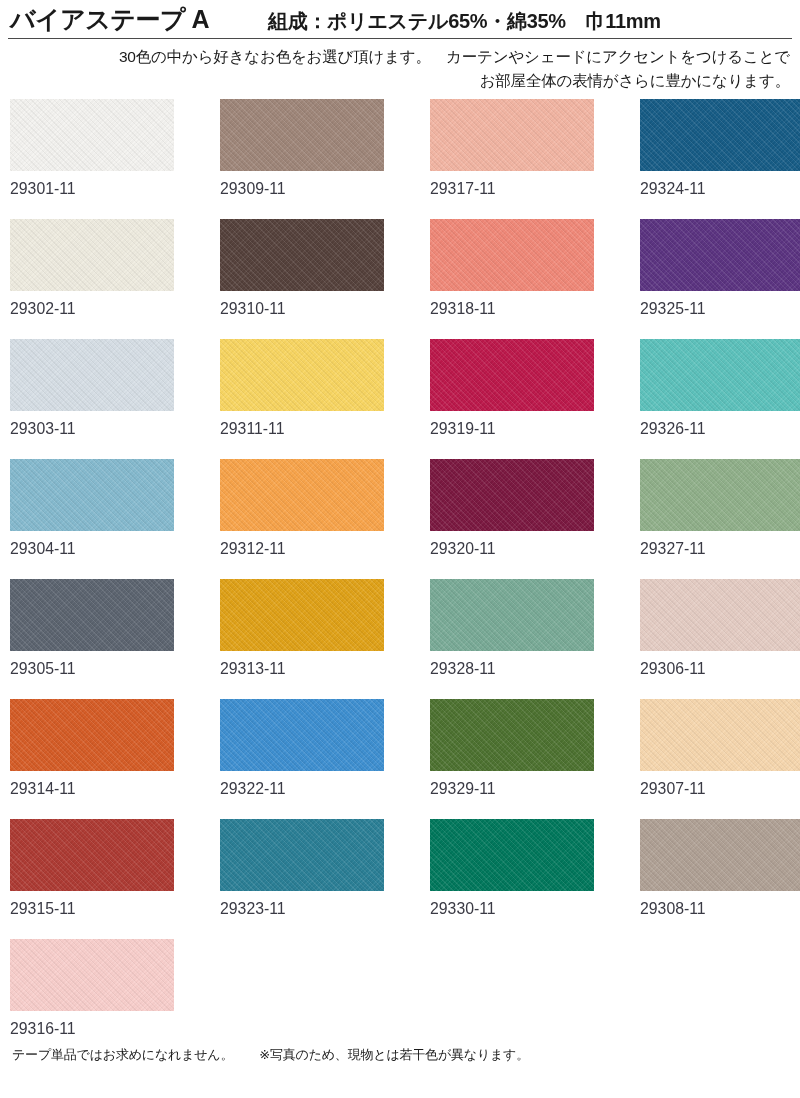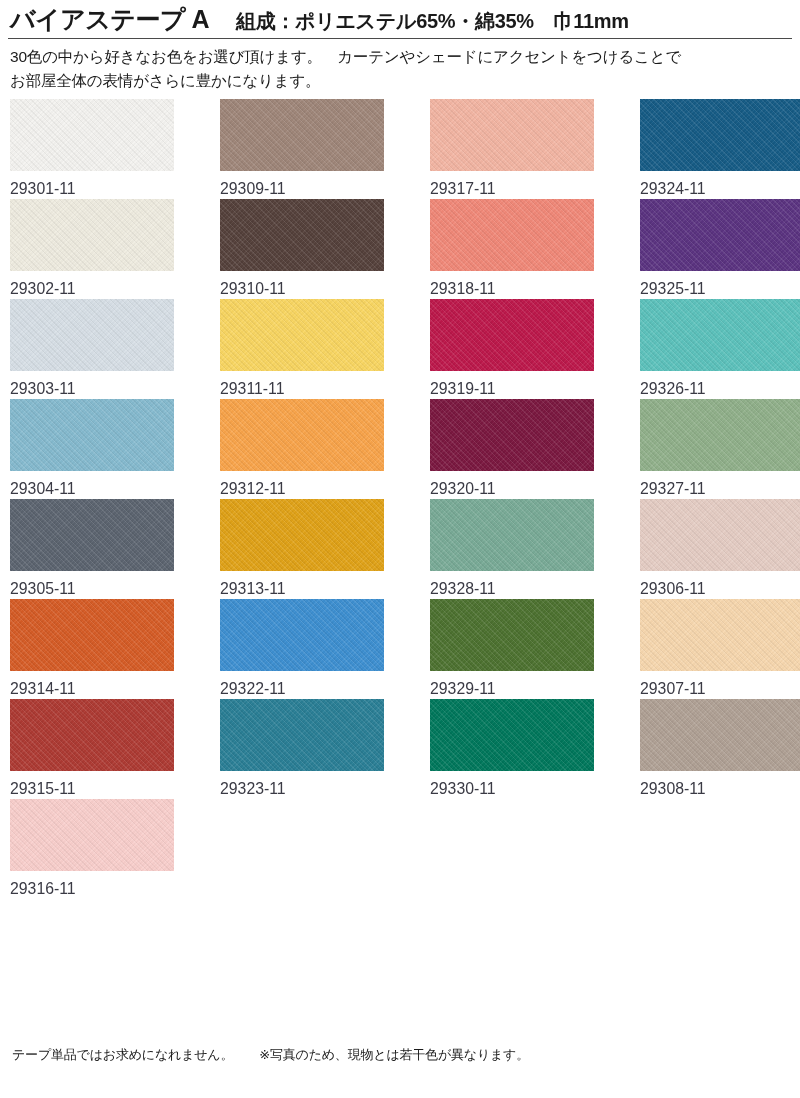--- a/index.html
+++ b/index.html
@@ -18,20 +18,21 @@
 
   
   .header {
     padding: 4px 10px 0 10px;
     position: relative;
   }
   .title-row {
     display: flex;
     align-items: baseline;
     white-space: nowrap;
+    gap: 32px;
   }
   .product-title {
     font-size: 25px;
     font-weight: bold;
     letter-spacing: -0.5px;
     color: #1a1a1a;
     line-height: 1.2;
   }
   .composition {
     font-size: 20px;
@@ -46,34 +47,34 @@
     background: #4a4a4a;
     margin: 4px 8px 0 8px;
   }
   .lead {
     font-size: 15.5px;
     line-height: 1.52;
     color: #1a1a1a;
     padding: 6px 10px 0 10px;
     letter-spacing: -0.2px;
   }
-  .lead .ln { display: block; white-space: nowrap; }
+  .lead .ln { display: block; white-space: nowrap; text-align: right; }
 
   
   .grid {
     position: relative;
     margin-top: 7px;
     padding: 0 10px;
     display: grid;
     grid-template-columns: repeat(4, 164px);
     column-gap: 46px;
     row-gap: 0;
   }
   .cell {
-    height: 100px;
+    height: 120px;
     position: relative;
   }
   .cell.empty { visibility: hidden; }
   .swatch {
     width: 164px;
     height: 72px;
     position: relative;
     overflow: hidden;
   }
   

